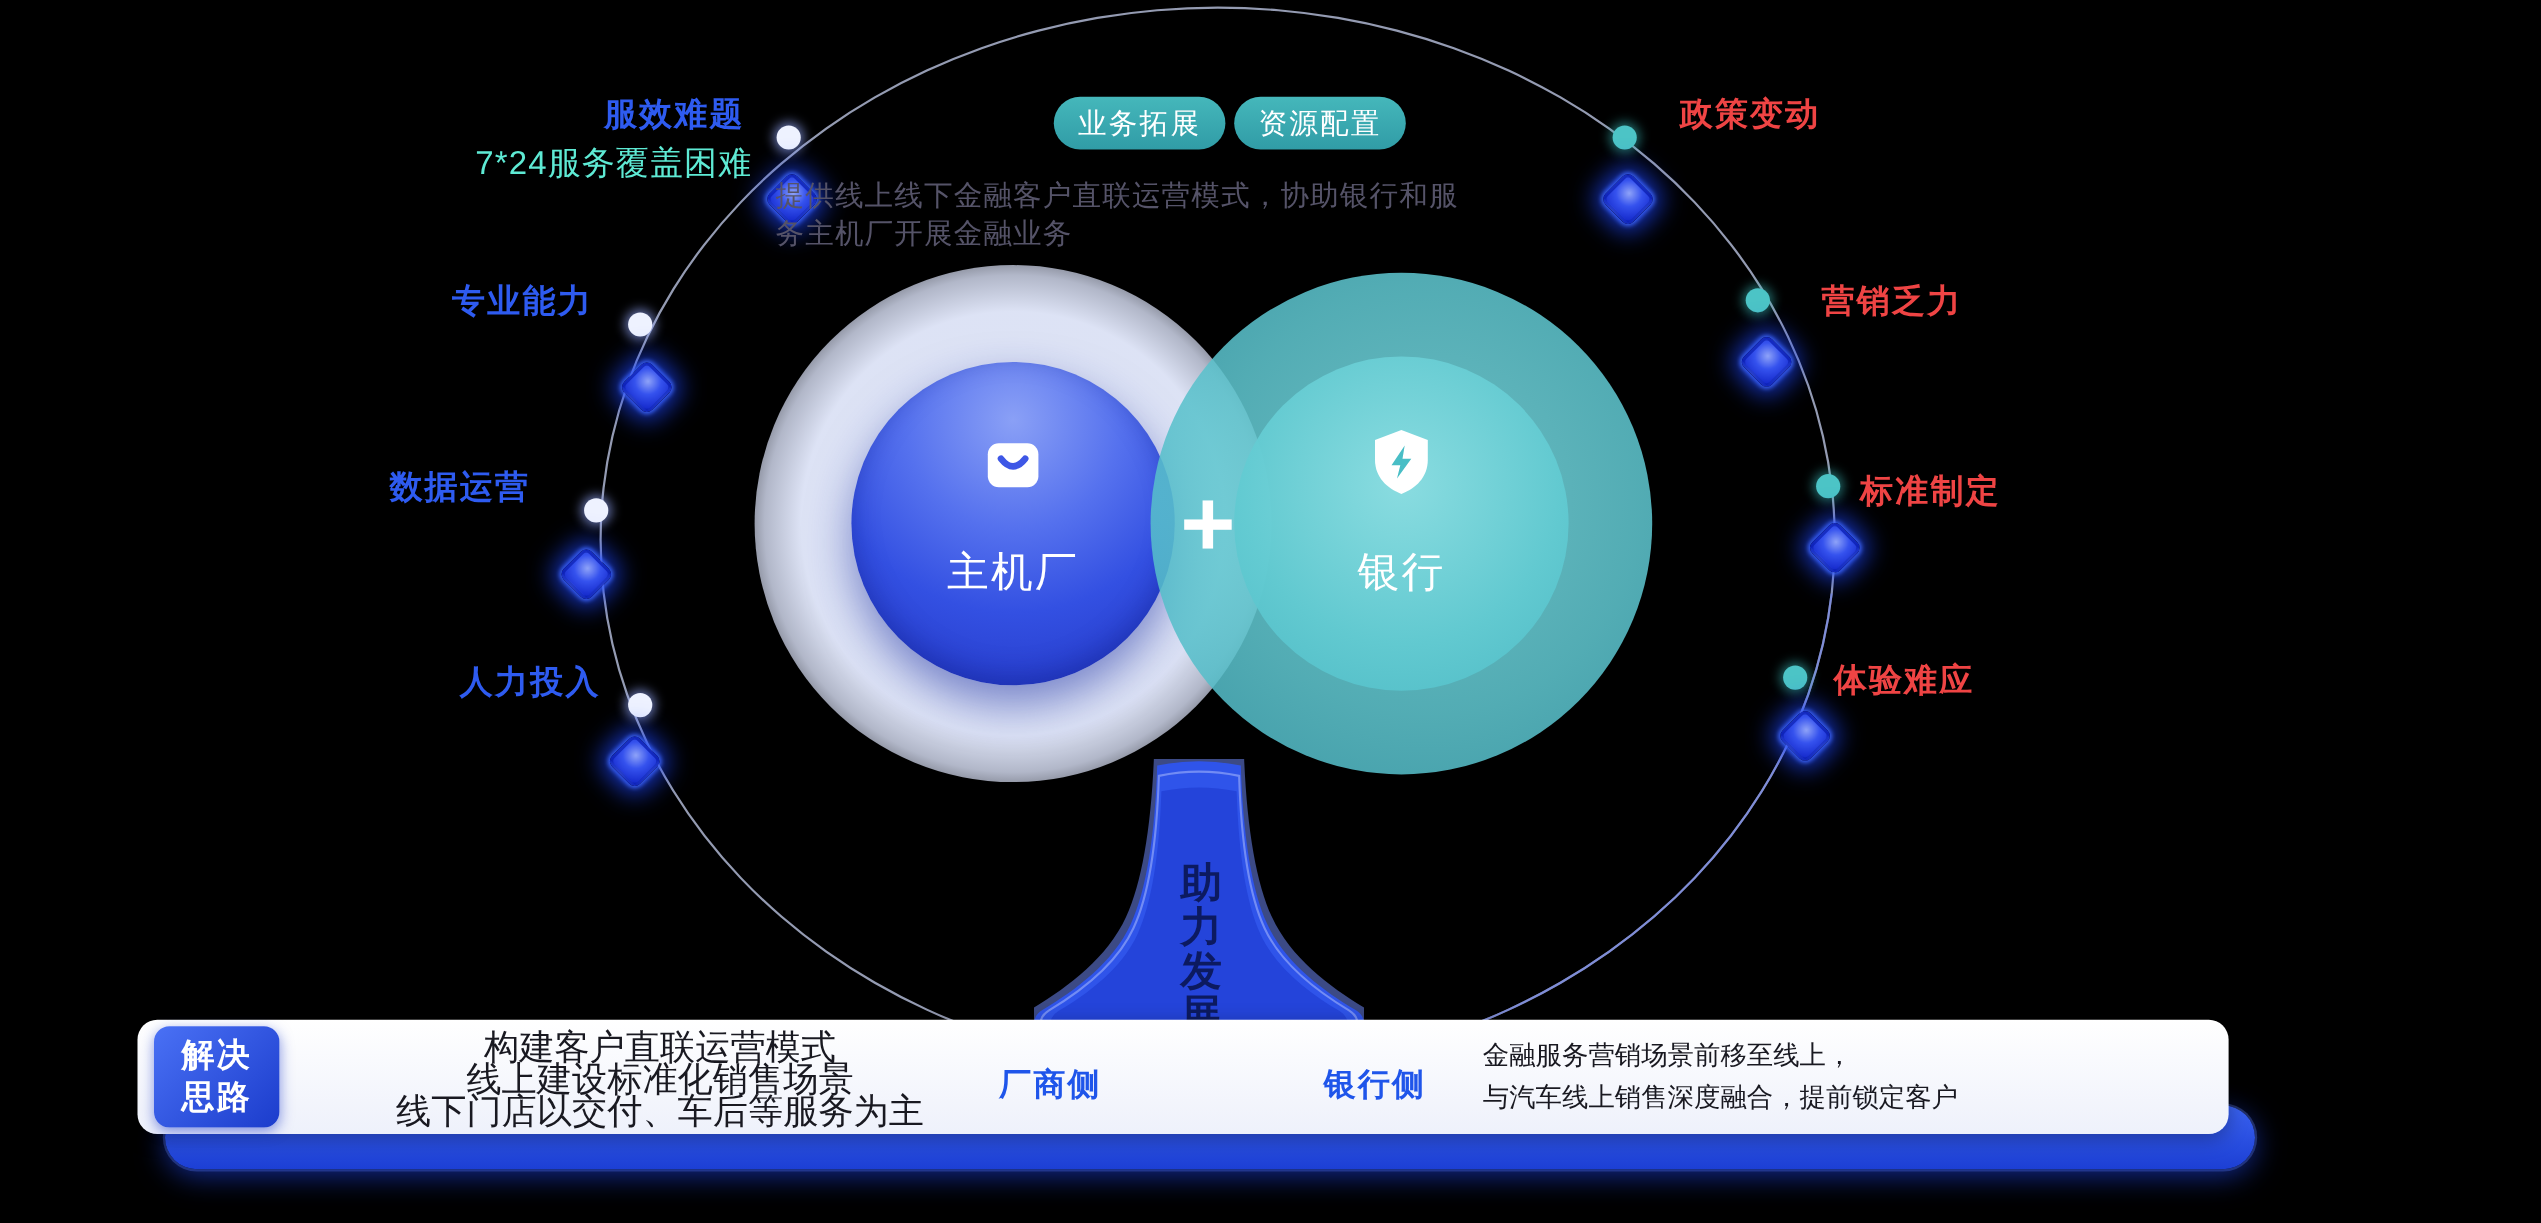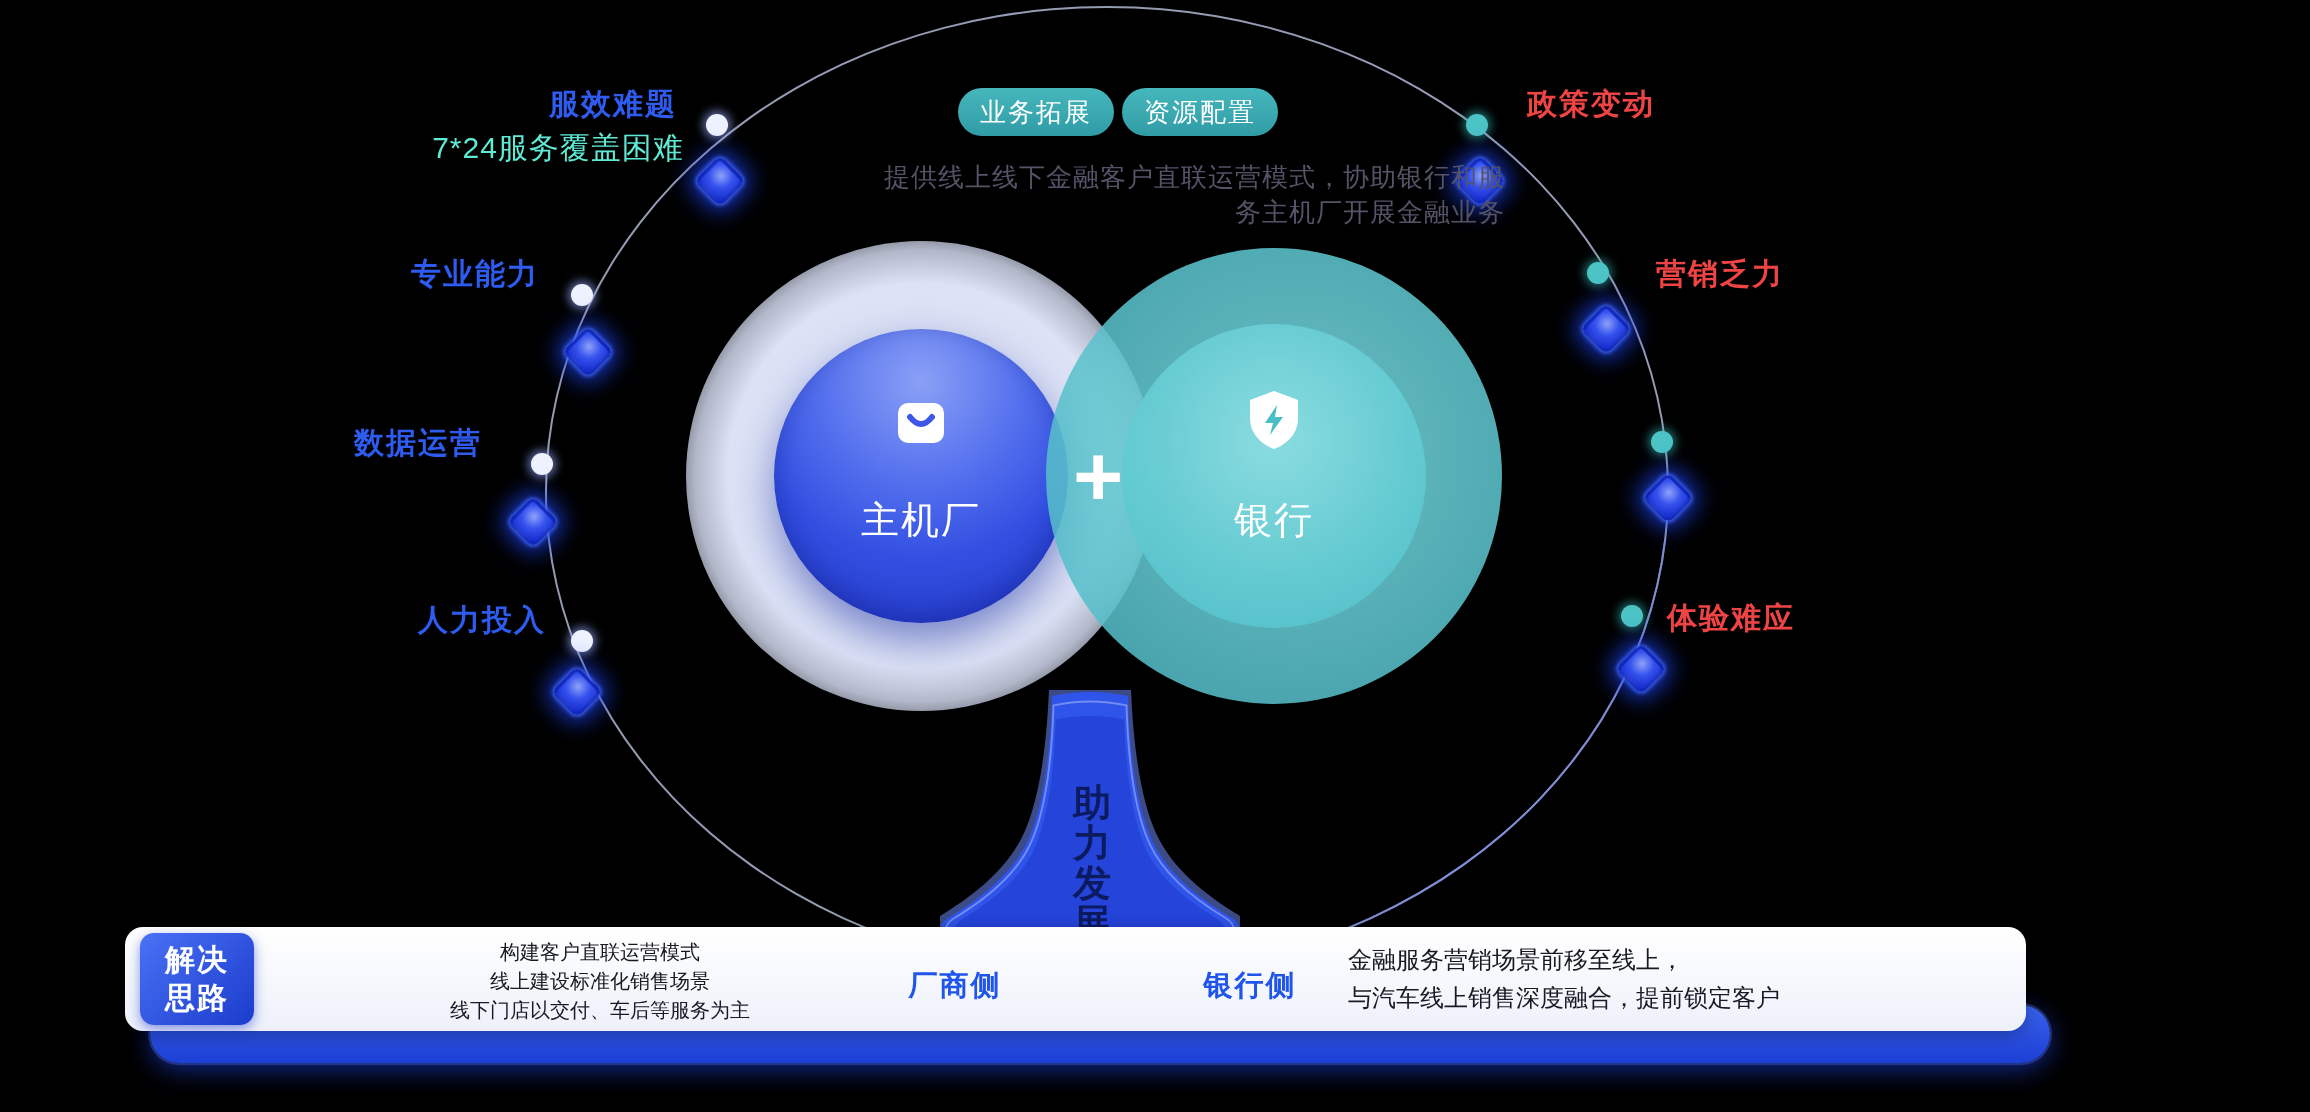--- a/index.html
+++ b/index.html
@@ -37,21 +37,21 @@
   .lab-oem{left:801px;top:495px;}
   .lab-bank{left:1154px;top:495px;}
   .plus{left:1058px;top:434px;width:80px;height:84px;line-height:84px;text-align:center;z-index:6;
         color:#fff;font-size:86px;font-weight:600;}
 
   
   .pill{top:88px;height:48px;line-height:48px;padding:0 22px;border-radius:26px;z-index:6;
         background:linear-gradient(180deg,#45b7bb,#309ca6);color:#fff;font-size:26px;letter-spacing:2px;}
   .pill-1{left:958px;}
   .pill-2{left:1122px;}
-  .desc{left:705px;top:160px;width:800px;text-align:right;z-index:6;color:#555368;
+  .desc{left:705px;top:160px;width:800px;text-align:left;z-index:6;color:#555368;
         font-size:26px;line-height:35px;letter-spacing:1px;}
 
   
   .lbl{width:300px;text-align:center;font-size:30px;font-weight:700;z-index:6;letter-spacing:2px;}
   .lbl-blue{color:#2e5bf0;}
   .lbl-teal{color:#ef4444;}
   .sub-gray{width:340px;text-align:center;font-size:30px;color:#5eead4;z-index:6;letter-spacing:1px;}
   .l1{left:463px;top:84px;}  .l1s{left:388px;top:128px;}
   .l2{left:325px;top:254px;} .l3{left:268px;top:423px;} .l4{left:332px;top:600px;}
   .r1{left:1441px;top:84px;} .r2{left:1570px;top:254px;} .r3{left:1605px;top:426px;} .r4{left:1581px;top:598px;}
@@ -80,21 +80,21 @@
   .base-bar{left:150px;top:1005px;width:1900px;height:58px;border-radius:29px;z-index:7;
     background:linear-gradient(180deg,#3a62f0,#1c3fd4);
     box-shadow:0 6px 26px rgba(30,70,240,0.6), 0 0 0 2px rgba(120,150,255,0.3);}
   .white-bar{left:125px;top:927px;width:1901px;height:104px;border-radius:18px;z-index:8;
     background:linear-gradient(180deg,#ffffff,#eef1fb);box-shadow:0 4px 18px rgba(0,0,0,0.3);}
   .badge{left:140px;top:933px;width:114px;height:92px;border-radius:14px;z-index:9;
     background:linear-gradient(135deg,#4a71f5,#1b3ccc);color:#fff;font-size:30px;font-weight:700;
     line-height:38px;display:flex;flex-direction:column;align-items:center;justify-content:center;
     box-shadow:0 4px 12px rgba(20,50,200,0.5);letter-spacing:2px;}
   .bar-left-text{left:360px;top:938px;width:480px;text-align:center;z-index:9;color:#191921;
-    font-size:20px;line-height:29px;}
+    font-size:32px;line-height:29px;}
   .side-label{width:190px;text-align:center;z-index:9;color:#1f55ea;font-size:29px;font-weight:700;
     letter-spacing:2px;}
   .vendor{left:860px;top:966px;} .bank{left:1155px;top:966px;}
   .bar-right-text{left:1348px;top:941px;width:640px;z-index:9;color:#191921;font-size:24px;line-height:38px;}
 </style>
 </head>
 <body>
 
 <div class="stage">
 
@@ -131,20 +131,21 @@
   </div>
 
   <div class="abs lbl lbl-blue l1">服效难题</div>
   <div class="abs sub-gray l1s">7*24服务覆盖困难</div>
   <div class="abs lbl lbl-blue l2">专业能力</div>
   <div class="abs lbl lbl-blue l3">数据运营</div>
   <div class="abs lbl lbl-blue l4">人力投入</div>
 
   <div class="abs lbl lbl-teal r1">政策变动</div>
   <div class="abs lbl lbl-teal r2">营销乏力</div>
+  <div class="abs lbl lbl-teal r3">标准制定</div>
   <div class="abs lbl lbl-teal r4">体验难应</div>
 
   <div class="abs dot dot-w d1"></div>
   <div class="abs dot dot-w d2"></div>
   <div class="abs dot dot-w d3"></div>
   <div class="abs dot dot-w d4"></div>
   <div class="abs dot dot-t d5"></div>
   <div class="abs dot dot-t d6"></div>
   <div class="abs dot dot-t d7"></div>
   <div class="abs dot dot-t d8"></div>

